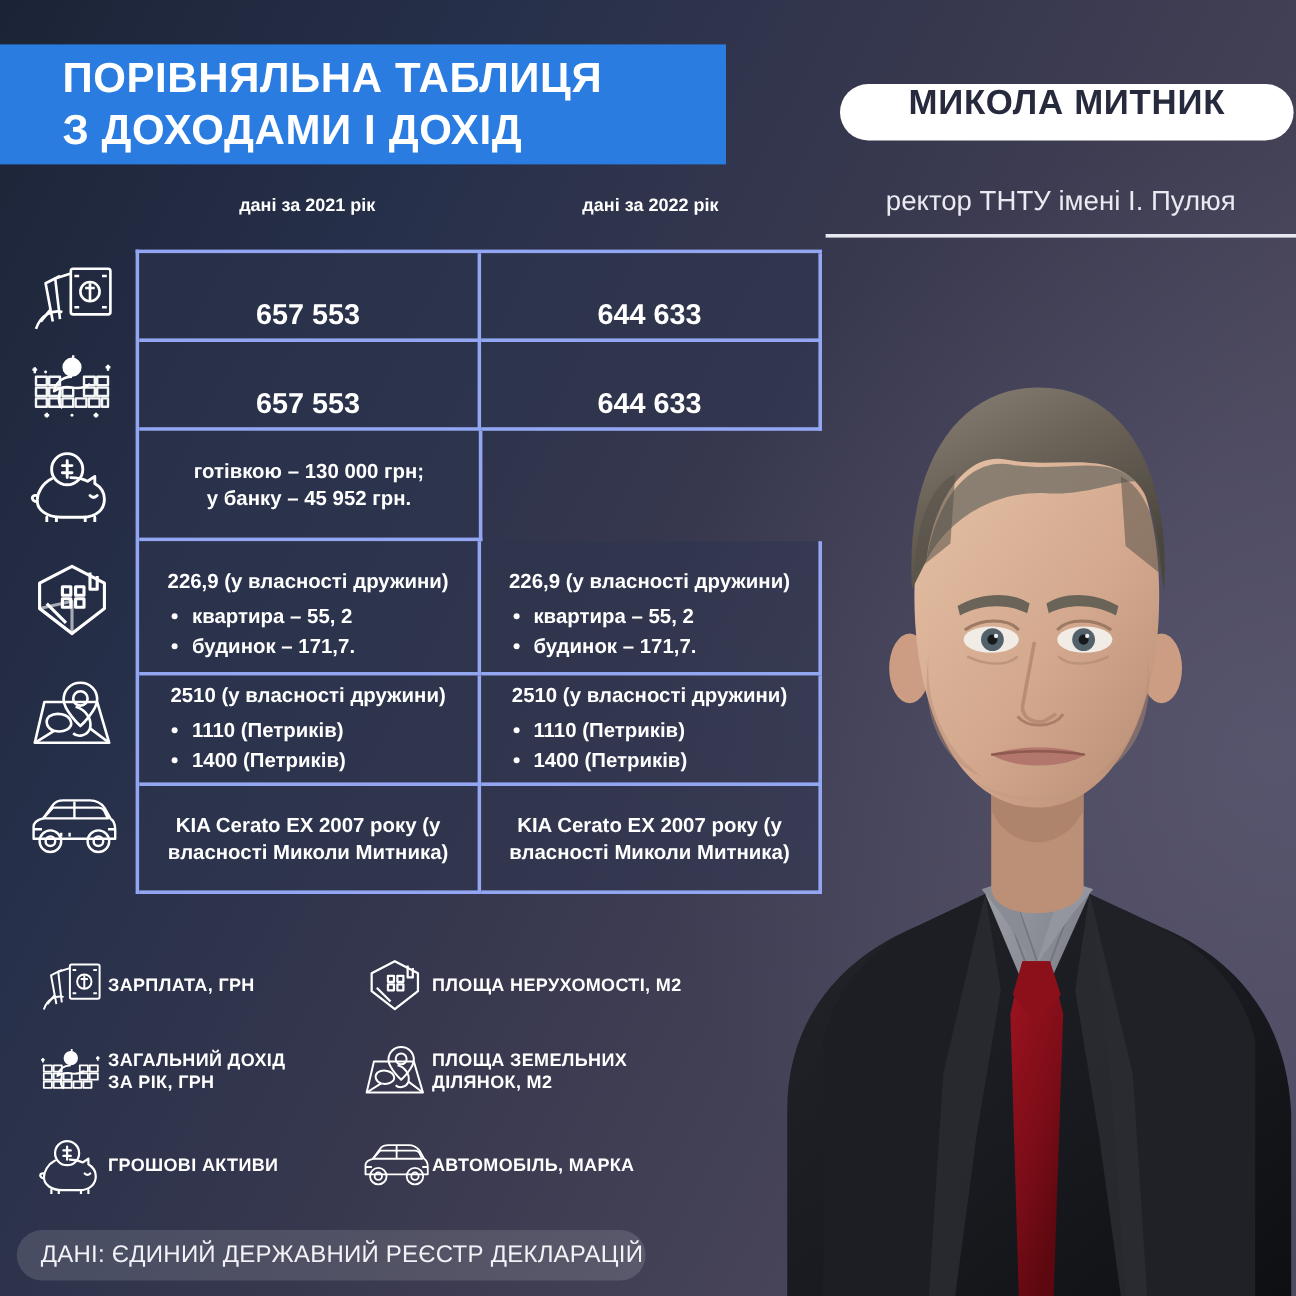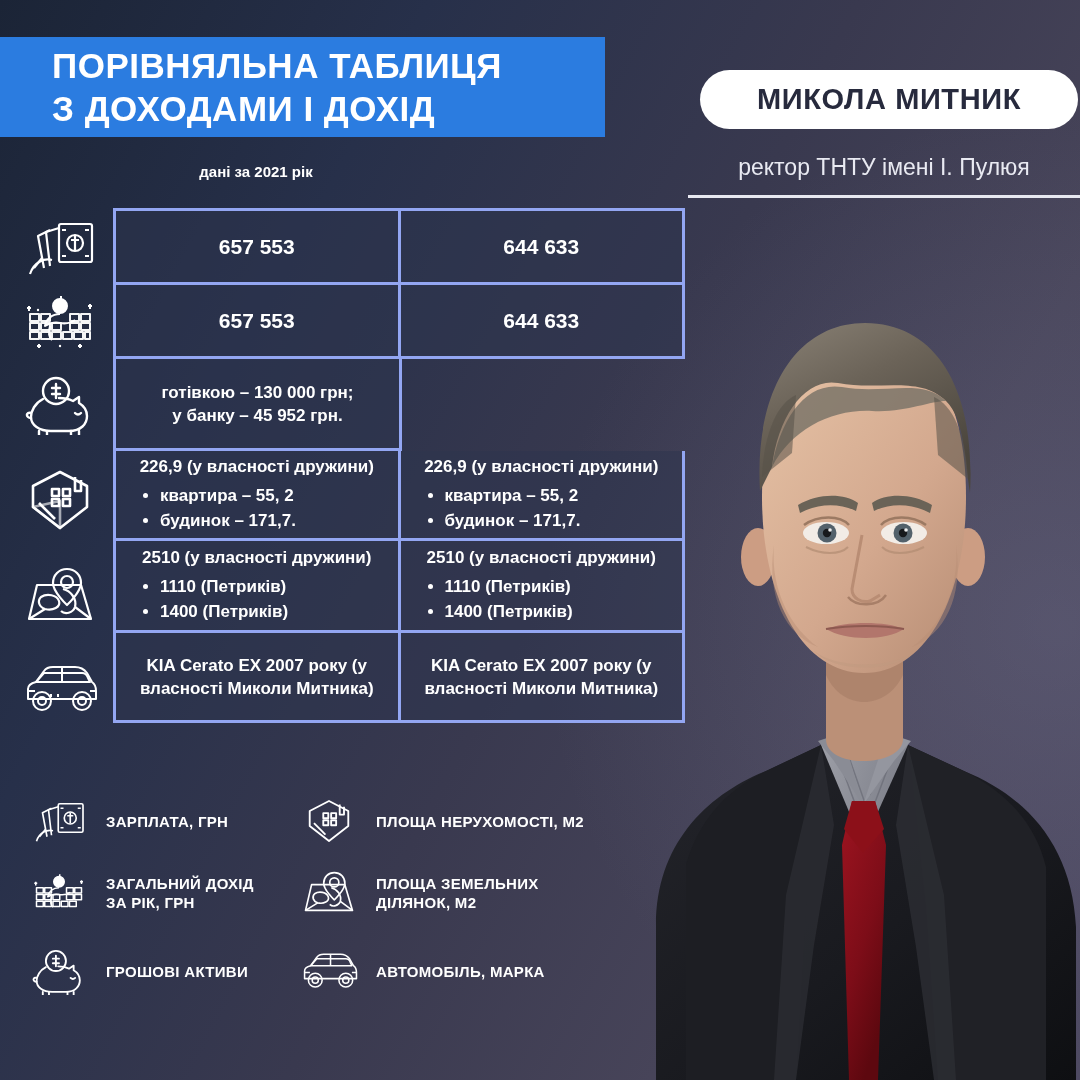--- a/index.html
+++ b/index.html
@@ -22,23 +22,23 @@
     display:flex;flex-direction:column;justify-content:center;
     box-sizing:border-box;padding:0 0 0 52px;
   }
   .title-line{
     color:#ffffff;font-weight:bold;font-size:35px;letter-spacing:.5px;
     line-height:43px;white-space:nowrap;
   }
 
   
   .name-pill{
-    position:absolute;left:700px;top:70px;width:378px;height:59px;
+    position:absolute;left:700px;top:70px;width:378px;height:47px;
     background:#ffffff;border-radius:30px;
-    display:flex;align-items:center;justify-content:center;
+    display:flex;align-items:flex-start;justify-content:center;
   }
   .name-pill span{
     color:#272a3d;font-weight:bold;font-size:29px;letter-spacing:.6px;white-space:nowrap;
   }
   .person-role{
     position:absolute;left:688px;top:150px;width:392px;height:34px;
     display:flex;align-items:center;justify-content:center;
     color:#e9eaf2;font-size:23px;white-space:nowrap;
   }
   .role-divider{
@@ -68,44 +68,44 @@
   }
   .trow{display:flex;width:100%;}
   .tcell{
     width:286px;box-sizing:border-box;
     border-right:3px solid #93a6f2;border-bottom:3px solid #93a6f2;
     background:rgba(46,52,78,.55);
     display:flex;flex-direction:column;align-items:center;justify-content:center;
     color:#ffffff;font-weight:bold;font-size:17px;line-height:23px;
     padding:8px 14px;
   }
-  .tcell.big{font-size:21px;}
+  .tcell.big{font-size:24px;justify-content:flex-end;}
   .tcell .c-line{text-align:center;}
   .tcell ul{margin:4px 0 0 0;padding:0 0 0 30px;list-style:disc;align-self:flex-start;}
   .tcell ul li{margin:2px 0;font-size:17px;}
 
   
   .h1 .tcell{height:74px;}
   .h2 .tcell{height:74px;}
   .h3 .tcell{height:92px;}
-  .h4 .tcell{height:90px;}
+  .h4 .tcell{height:112px;justify-content:flex-end;}
   .h5 .tcell{height:92px;}
   .h6 .tcell{height:90px;}
 
   
   .row-icon{position:absolute;left:20px;width:80px;display:flex;align-items:center;justify-content:center;}
   .row-icon svg{display:block;}
 
   
   .legend{position:absolute;left:28px;top:790px;width:600px;}
   .leg-item{position:absolute;display:flex;align-items:center;}
   .leg-ico{width:62px;height:62px;display:flex;align-items:center;justify-content:center;flex:0 0 62px;}
   .leg-txt{
     color:#ffffff;font-weight:bold;font-size:15px;line-height:19px;
-    margin-left:16px;letter-spacing:.3px;
+    margin-left:0;letter-spacing:.3px;
   }
 
   
   .footer-pill{
     position:absolute;left:14px;top:1025px;width:524px;height:42px;
     background:rgba(255,255,255,.13);border-radius:21px;
     display:flex;align-items:center;box-sizing:border-box;padding-left:20px;
   }
   .footer-pill span{color:#f2f2f7;font-size:20px;white-space:nowrap;letter-spacing:.2px;}
 </style>
@@ -228,20 +228,21 @@
 
         <path d="M168 446 C190 464 248 464 268 446 C250 468 188 468 168 446 Z" fill="#c09a80" opacity=".5"></path>
 
         <path d="M128 340 C124 386 146 424 172 442 C140 430 120 392 128 340 Z" fill="#b98f76" opacity=".45"></path>
         <path d="M310 340 C314 386 292 424 266 442 C298 430 318 392 310 340 Z" fill="#b98f76" opacity=".45"></path>
       </g>
     </svg>
   </div>
 
   <div class="col-head" id="head2021">дані за 2021 рік</div>
+  <div class="col-head" id="head2022">дані за 2022 рік</div>
 
   <div class="row-icon" style="top:210px;height:74px;">
     <svg width="72" height="62" viewBox="0 0 72 62" fill="none" stroke="#ffffff" stroke-width="2.2" stroke-linejoin="round">
       <rect x="35" y="8" width="33" height="38" rx="2"></rect>
       <circle cx="51" cy="27" r="8"></circle>
       <path d="M51 20v14M47 24h8"></path>
       <path d="M38 14h4M61 14h4M38 40h4M61 40h4"></path>
       <path d="M35 12 L22 16 L26 50"></path>
       <path d="M26 14 L14 20 L20 52"></path>
       <path d="M6 58 C10 46 20 42 28 44"></path>
@@ -500,14 +501,17 @@
           <circle cx="20" cy="40" r="4"></circle>
             <circle cx="60" cy="40" r="4"></circle>
           <path d="M6 30 L13 30 M68 30 L74 30"></path>
         </svg>
       </span>
       <span class="leg-txt">АВТОМОБІЛЬ, МАРКА</span>
     </div>
 
   </div>
 
+  <div class="footer-pill">
+    <span>ДАНІ: ЄДИНИЙ ДЕРЖАВНИЙ РЕЄСТР ДЕКЛАРАЦІЙ</span>
+  </div>
 
 </div>
 
 </body></html>

